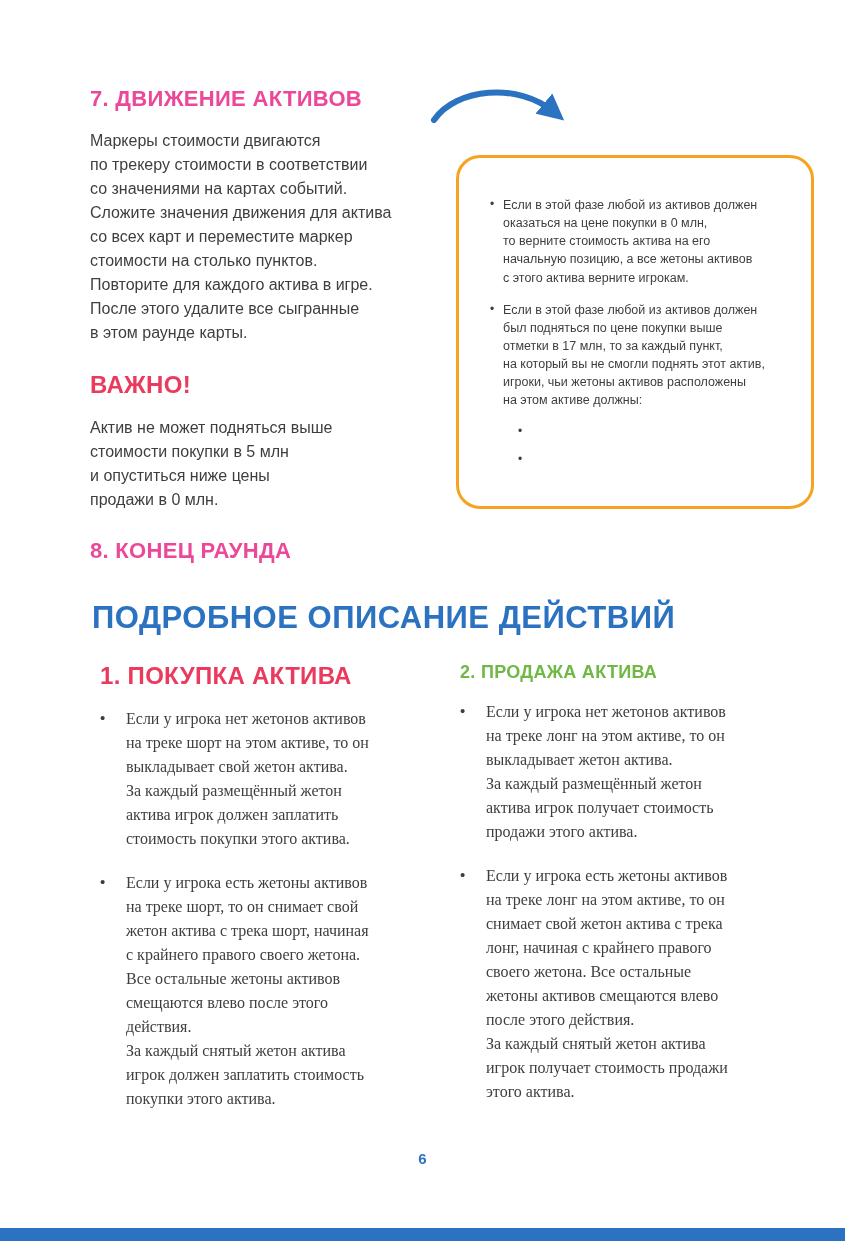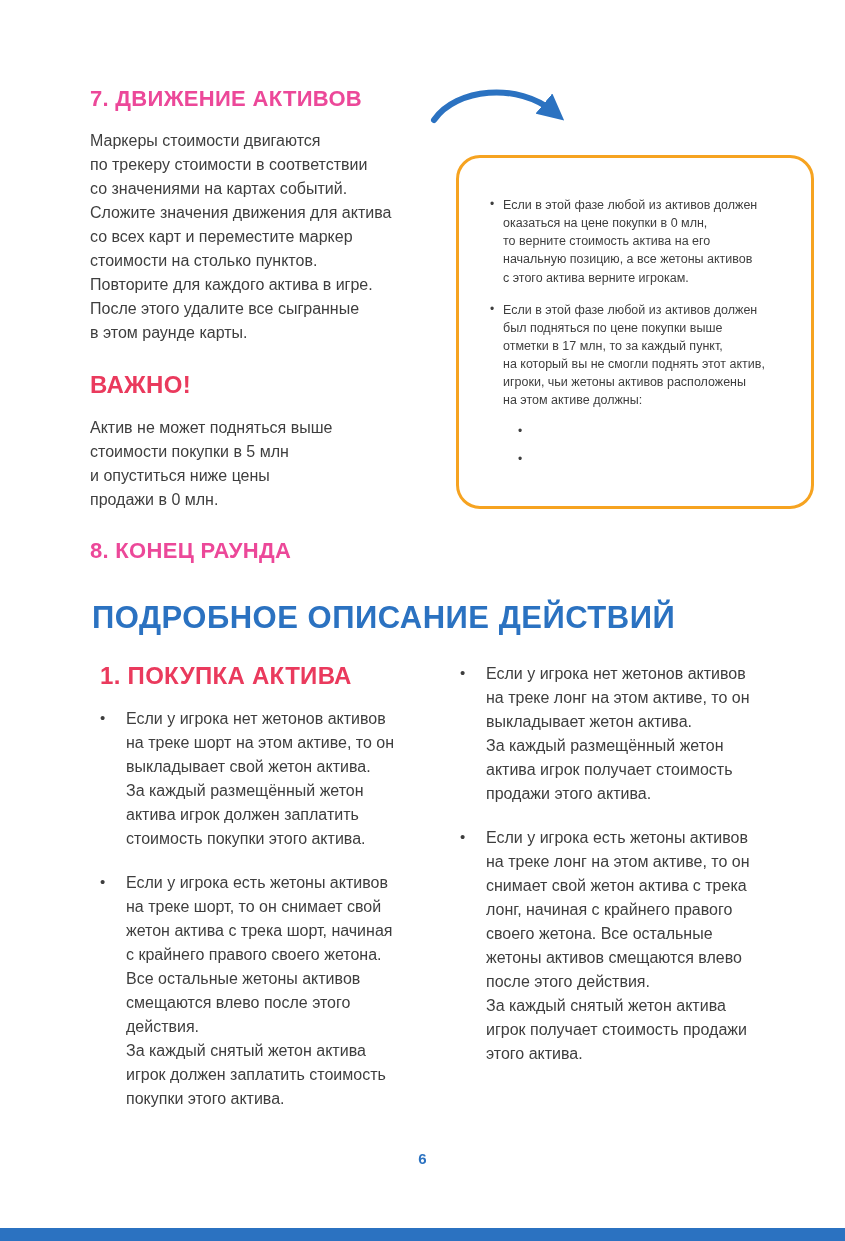--- a/index.html
+++ b/index.html
@@ -39,21 +39,21 @@
 
   .main-title {
     position:absolute; left:92px; top:600px;
     color:#2b72c1; font-size:31px; letter-spacing:.5px;
   }
 
   .two-col { position:absolute; left:100px; top:662px; width:700px; display:flex; gap:28px; }
   .col { width:332px; }
   .col .bullet { display:flex; margin-bottom:20px; font-size:16px; line-height:1.5; }
   .col .dot { width:26px; flex:0 0 26px; font-size:15px; }
-  .col .bullet-text { white-space:pre-line; }
+  .col .bullet-text { white-space:pre-line;font-family:Liberation Serif, serif; }
 
   .page-number {
     position:absolute; left:0; right:0; top:1150px;
     text-align:center; color:#2b72c1; font-size:15px; font-weight:bold;
   }
   .footer-bar {
     position:absolute; left:0; right:0; bottom:0; height:13px;
     background:#2b72c1;
   }
 </style>
@@ -142,20 +142,21 @@
 с крайнего правого своего жетона.
 Все остальные жетоны активов
 смещаются влево после этого
 действия.
 За каждый снятый жетон актива
 игрок должен заплатить стоимость
 покупки этого актива.</span>
       </div>
     </div>
     <div class="col">
+      <h2 class="h-green">2. ПРОДАЖА АКТИВА</h2>
       <div class="bullet">
         <span class="dot">•</span>
         <span class="bullet-text">Если у игрока нет жетонов активов
 на треке лонг на этом активе, то он
 выкладывает жетон актива.
 За каждый размещённый жетон
 актива игрок получает стоимость
 продажи этого актива.</span>
       </div>
       <div class="bullet">

